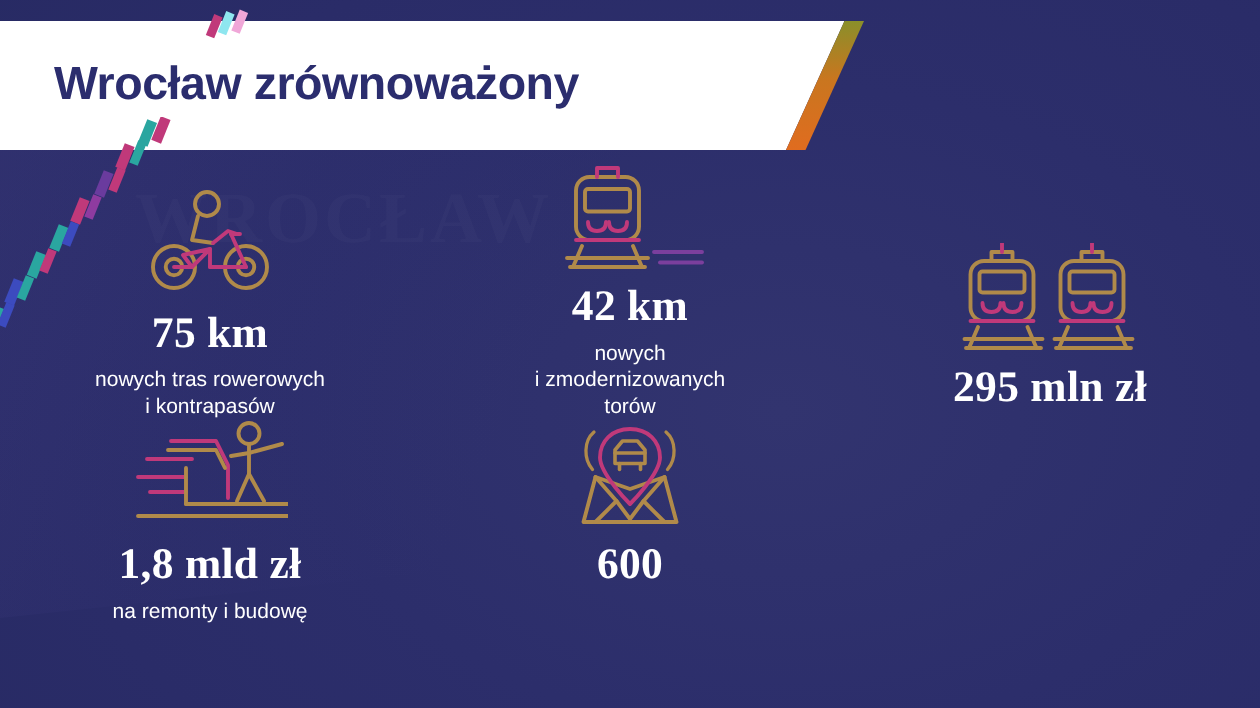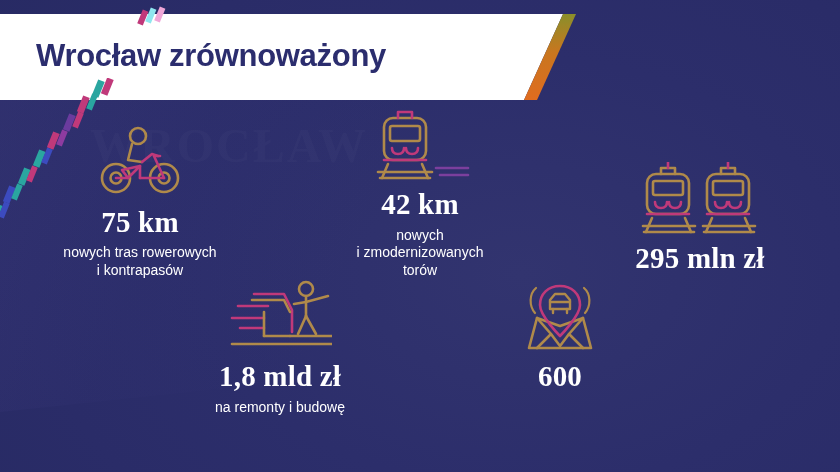--- a/index.html
+++ b/index.html
@@ -67,21 +67,21 @@
   .logo-badge{
     display:inline-block;margin-top:4px;
     border:1.5px solid #ffffff;color:#ffffff;
     font-size:7px;font-weight:bold;letter-spacing:.6px;
     padding:1.5px 5px 1px 5px;line-height:1;
   }
 
   
   .row{position:absolute;display:flex;width:100%;}
   .row-top{top:108px;left:0;align-items:flex-end;}
-  .row-bottom{top:280px;left:0;justify-content:center;}
+  .row-bottom{top:280px;left:0;}
   .stat{
     width:280px;display:flex;flex-direction:column;align-items:center;
     text-align:center;
   }
   .row-bottom .stat{width:280px;}
   .stat .icon{height:72px;display:flex;align-items:center;justify-content:center;margin-bottom:10px;}
   .stat .value{
     color:#ffffff;font-size:29px;font-weight:bold;line-height:1.02;
     font-family:"Liberation Serif", serif;letter-spacing:.2px;
     margin-bottom:7px;white-space:nowrap;

